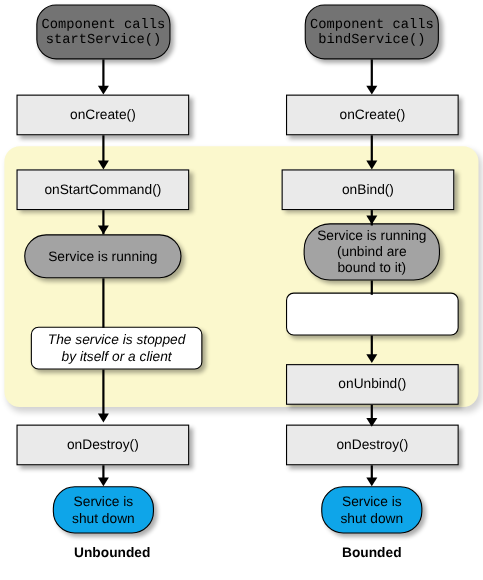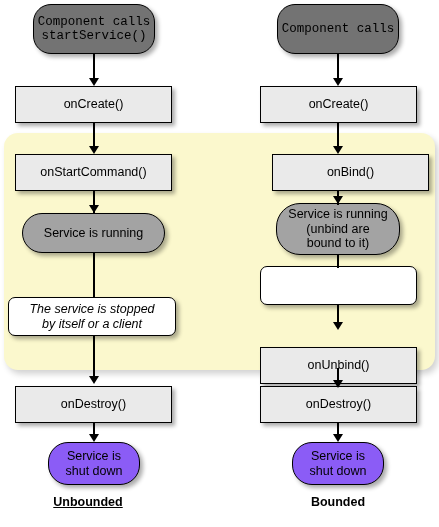--- a/index.html
+++ b/index.html
@@ -64,21 +64,21 @@
     padding: 1px 3px;
   }
   .node span { display: block; }
 
   .n-rect {
     background: #eaeaea;
     border-radius: 0px;
   }
   .n-blue { background: #737373; border-radius: 18px; font-family: Liberation Mono, monospace; }
   .n-green { background: #a3a3a3; border-radius: 24px; }
-  .n-red { background: #8b5cf6; border-radius: 20px; }
+  .n-red { background: #0ea5e9; border-radius: 20px; }
   .n-white {
     background: #ffffff;
     border-radius: 7px;
     font-style: italic;
   }
 
   
   .conn {
     position: absolute;
     z-index: 2;
@@ -135,21 +135,21 @@
 
   <div class="conn over" style="left:93px; top:191px; height:22px;"></div>
   <div class="arrowhead" style="left:89px; top:205px;"></div>
 
   <div class="node n-green" style="left:22px; top:213px; width:143px; height:40px;">
     <span>Service is running</span>
   </div>
 
   <div class="conn over" style="left:93px; top:253px; height:45px;"></div>
 
-  <div class="node n-white" style="left:8px; top:297px; width:168px; height:39px;align-items:center;">
+  <div class="node n-white" style="left:28px; top:297px; width:156px; height:39px;align-items:center;">
     <div>
       <span>The service is stopped</span>
       <span>by itself or a client</span>
     </div>
   </div>
 
   <div class="conn over" style="left:93px; top:336px; height:44px;"></div>
   <div class="arrowhead" style="left:89px; top:376px;"></div>
 
   <div class="node n-rect" style="left:15px; top:386px; width:157px; height:37px;">
@@ -159,39 +159,40 @@
   <div class="conn over" style="left:93px; top:423px; height:14px;"></div>
   <div class="arrowhead" style="left:89px; top:434px;"></div>
 
   <div class="node n-red" style="left:48px; top:442px; width:92px; height:43px;">
     <div>
       <span>Service is</span>
       <span>shut down</span>
     </div>
   </div>
 
-  <div class="caption" style="left:8px; top:495px; width:160px;text-decoration:underline;">Unbounded</div>
+  <div class="caption" style="left:22px; top:495px; width:160px;">Unbounded</div>
 
   <div class="node n-blue" style="left:277px; top:4px; width:122px; height:50px;">
     <div>
       <span>Component calls</span>
+      <span>bindService()</span>
     </div>
   </div>
 
   <div class="conn over" style="left:337px; top:54px; height:26px;"></div>
   <div class="arrowhead" style="left:333px; top:78px;"></div>
 
   <div class="node n-rect" style="left:260px; top:86px; width:157px; height:37px;">
     <span>onCreate()</span>
   </div>
 
   <div class="conn over" style="left:337px; top:123px; height:26px;"></div>
   <div class="arrowhead" style="left:333px; top:146px;"></div>
 
-  <div class="node n-rect" style="left:272px; top:154px; width:157px; height:37px;text-align:right;">
+  <div class="node n-rect" style="left:256px; top:154px; width:157px; height:37px;text-align:right;">
     <span>onBind()</span>
   </div>
 
   <div class="conn over" style="left:337px; top:191px; height:14px;"></div>
   <div class="arrowhead" style="left:333px; top:196px;"></div>
 
   <div class="node n-green" style="left:276px; top:203px; width:124px; height:52px;">
     <div>
       <span>Service is running</span>
       <span>(unbind are</span>
@@ -202,21 +203,21 @@
   <div class="conn over" style="left:337px; top:255px; height:13px;"></div>
 
   <div class="node n-white" style="left:260px; top:266px; width:157px; height:39px;">
     <div>
     </div>
   </div>
 
   <div class="conn over" style="left:337px; top:305px; height:21px;"></div>
   <div class="arrowhead" style="left:333px; top:322px;"></div>
 
-  <div class="node n-rect" style="left:260px; top:347px; width:157px; height:37px;">
+  <div class="node n-rect" style="left:260px; top:331px; width:157px; height:37px;">
     <span>onUnbind()</span>
   </div>
 
   <div class="conn over" style="left:337px; top:368px; height:18px;"></div>
   <div class="arrowhead" style="left:333px; top:380px;"></div>
 
   <div class="node n-rect" style="left:260px; top:386px; width:157px; height:37px;">
     <span>onDestroy()</span>
   </div>
 

